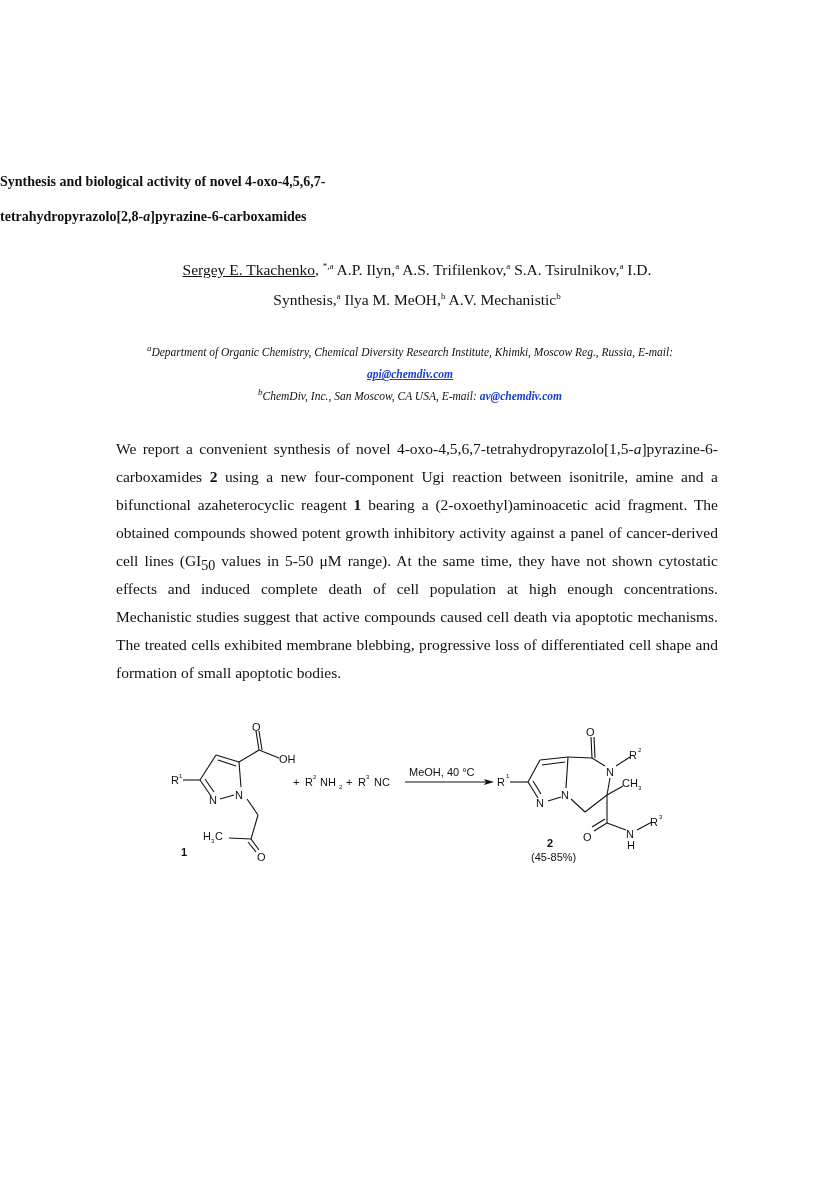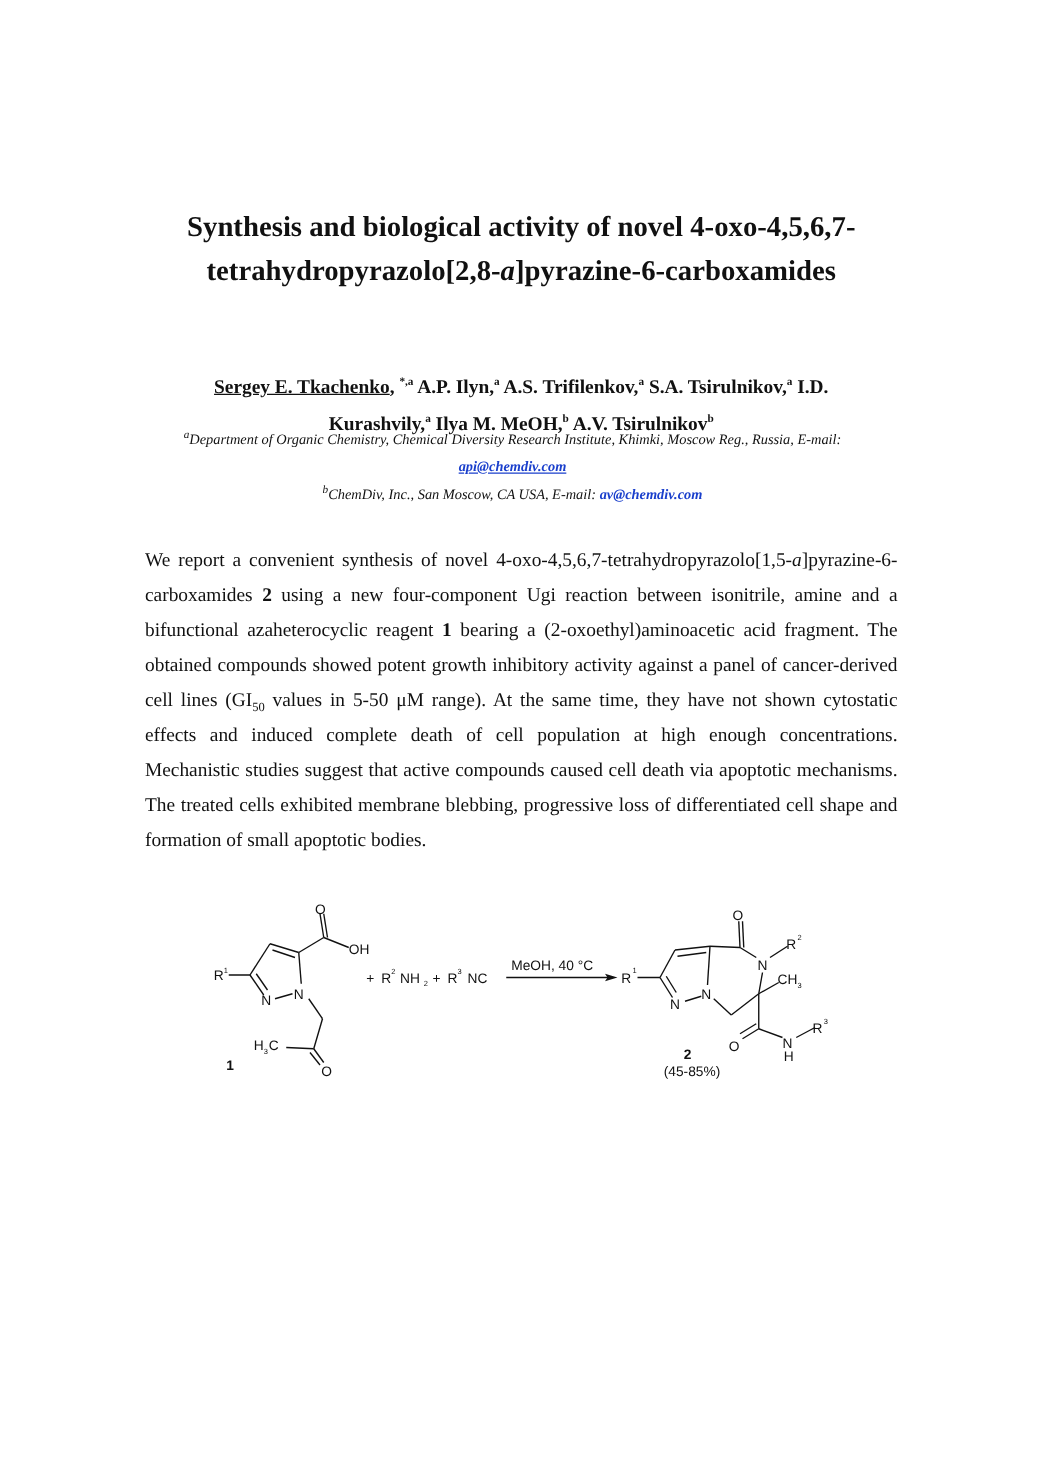--- a/index.html
+++ b/index.html
@@ -1,48 +1,48 @@
 <!DOCTYPE html>
 <html><head>
   <meta charset="utf-8">
   <style>
     html, body { margin: 0; padding: 0; background: #ffffff; }
     body { width: 834px; height: 1181px; position: relative; overflow: hidden; font-family: "Liberation Serif", serif; color: #111; }
-    .title { position: absolute; left: 0; width: 834px; text-align: center; font-weight: bold; font-size: 23px; line-height: 35px; top: 164px; }
-    .authors { position: absolute; left: 0; width: 834px; text-align: center; font-weight: bold; font-size: 15.5px; line-height: 30px; top: 255px; margin-top: 40px; }
+    .title { position: absolute; left: 0; width: 834px; font-weight: bold; font-size: 14px; line-height: 35px; top: 164px; }
+    .authors { position: absolute; left: 0; width: 834px; text-align: center; font-weight: normal; font-size: 15.5px; line-height: 30px; top: 255px; }
     .authors u { text-decoration: underline; }
     .authors sup, .aff sup { font-size: 9px; vertical-align: super; line-height: 0; }
     .aff { position: absolute; left: 0; width: 820px; text-align: center; font-style: italic; font-size: 11.5px; line-height: 22px; top: 341px; }
     .aff a { color: #1a3fcc; text-decoration: underline; font-weight: bold; }
     .aff .plainlink { text-decoration: none; text-align: right; }
     .abstract { position: absolute; left: 116px; width: 602px; top: 435px; font-size: 15.5px; line-height: 28px; text-align: justify; }
-    .abstract sub { font-size: 10px; line-height: 0; margin-top: 16px; }
+    .abstract sub { font-size: 14px; line-height: 0; margin-top: 16px; }
     svg.scheme { position: absolute; left: 0; top: 700px; }
     svg text { font-family: "Liberation Sans", sans-serif; fill: #111; }
   </style>
 </head>
 <body>
 
 <div class="title">
   <div>Synthesis and biological activity of novel 4-oxo-4,5,6,7-</div>
   <div><span>tetrahydropyrazolo[2,8-</span><i>a</i><span>]pyrazine-6-carboxamides</span></div>
 </div>
 
 <div class="authors">
   <div>
     <u>Sergey E. Tkachenko</u>,&nbsp;<sup>*,a</sup>
     <span>A.P. Ilyn</span>,<sup>a</sup>
     <span>A.S. Trifilenkov</span>,<sup>a</sup>
     <span>S.A. Tsirulnikov</span>,<sup>a</sup>
     <span id="a4a">I.D.</span>
   </div>
   <div>
-    <span id="a4b">Kurashvily</span>,<sup>a</sup>
+    <span id="a4b">Synthesis</span>,<sup>a</sup>
     <span>Ilya M. MeOH</span>,<sup>b</sup>
-    <span>A.V. Tsirulnikov</span><sup>b</sup>
+    <span>A.V. Mechanistic</span><sup>b</sup>
   </div>
 </div>
 
 <div class="aff">
   <div><sup>a</sup><span>Department of Organic Chemistry, Chemical Diversity Research Institute, Khimki, Moscow Reg., Russia, E-mail:</span></div>
   <div><a>api@chemdiv.com</a></div>
   <div><sup>b</sup><span>ChemDiv, Inc., San Moscow, CA USA, E-mail: </span><a class="plainlink">av@chemdiv.com</a></div>
 </div>
 
 <div class="abstract"><span>We report a convenient synthesis of novel 4-oxo-4,5,6,7-tetrahydropyrazolo[1,5-</span><i>a</i><span>]pyrazine-6-carboxamides </span><b>2</b><span> using a new four-component Ugi reaction between isonitrile, amine and a bifunctional azaheterocyclic reagent </span><b>1</b><span> bearing a (2-oxoethyl)aminoacetic acid fragment. The obtained compounds showed potent growth inhibitory activity against a panel of cancer-derived cell lines (GI</span><sub>50</sub><span> values in 5-50 μM range). At the same time, they have not shown cytostatic effects and induced complete death of cell population at high enough concentrations. Mechanistic studies suggest that active compounds caused cell death via apoptotic mechanisms. The treated cells exhibited membrane blebbing, progressive loss of differentiated cell shape and formation of small apoptotic bodies.</span></div>

